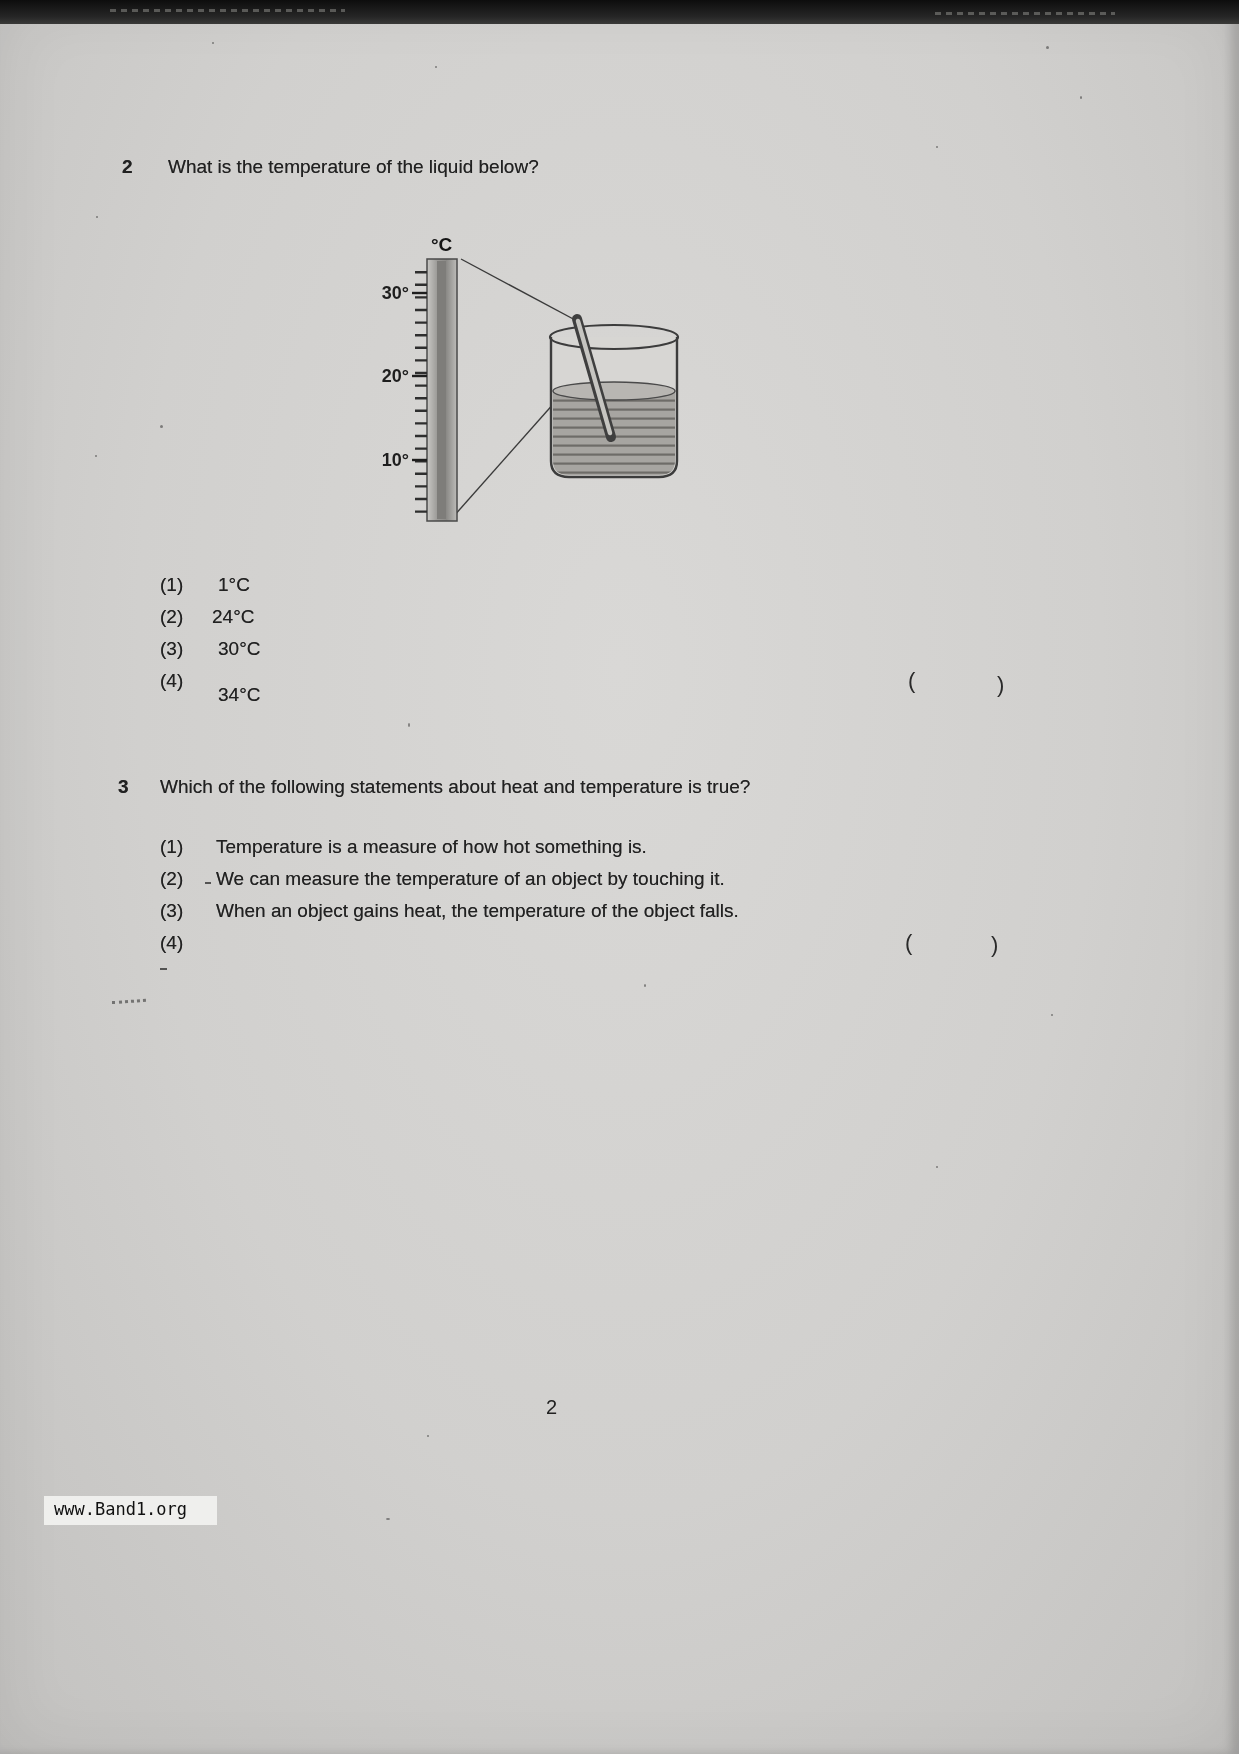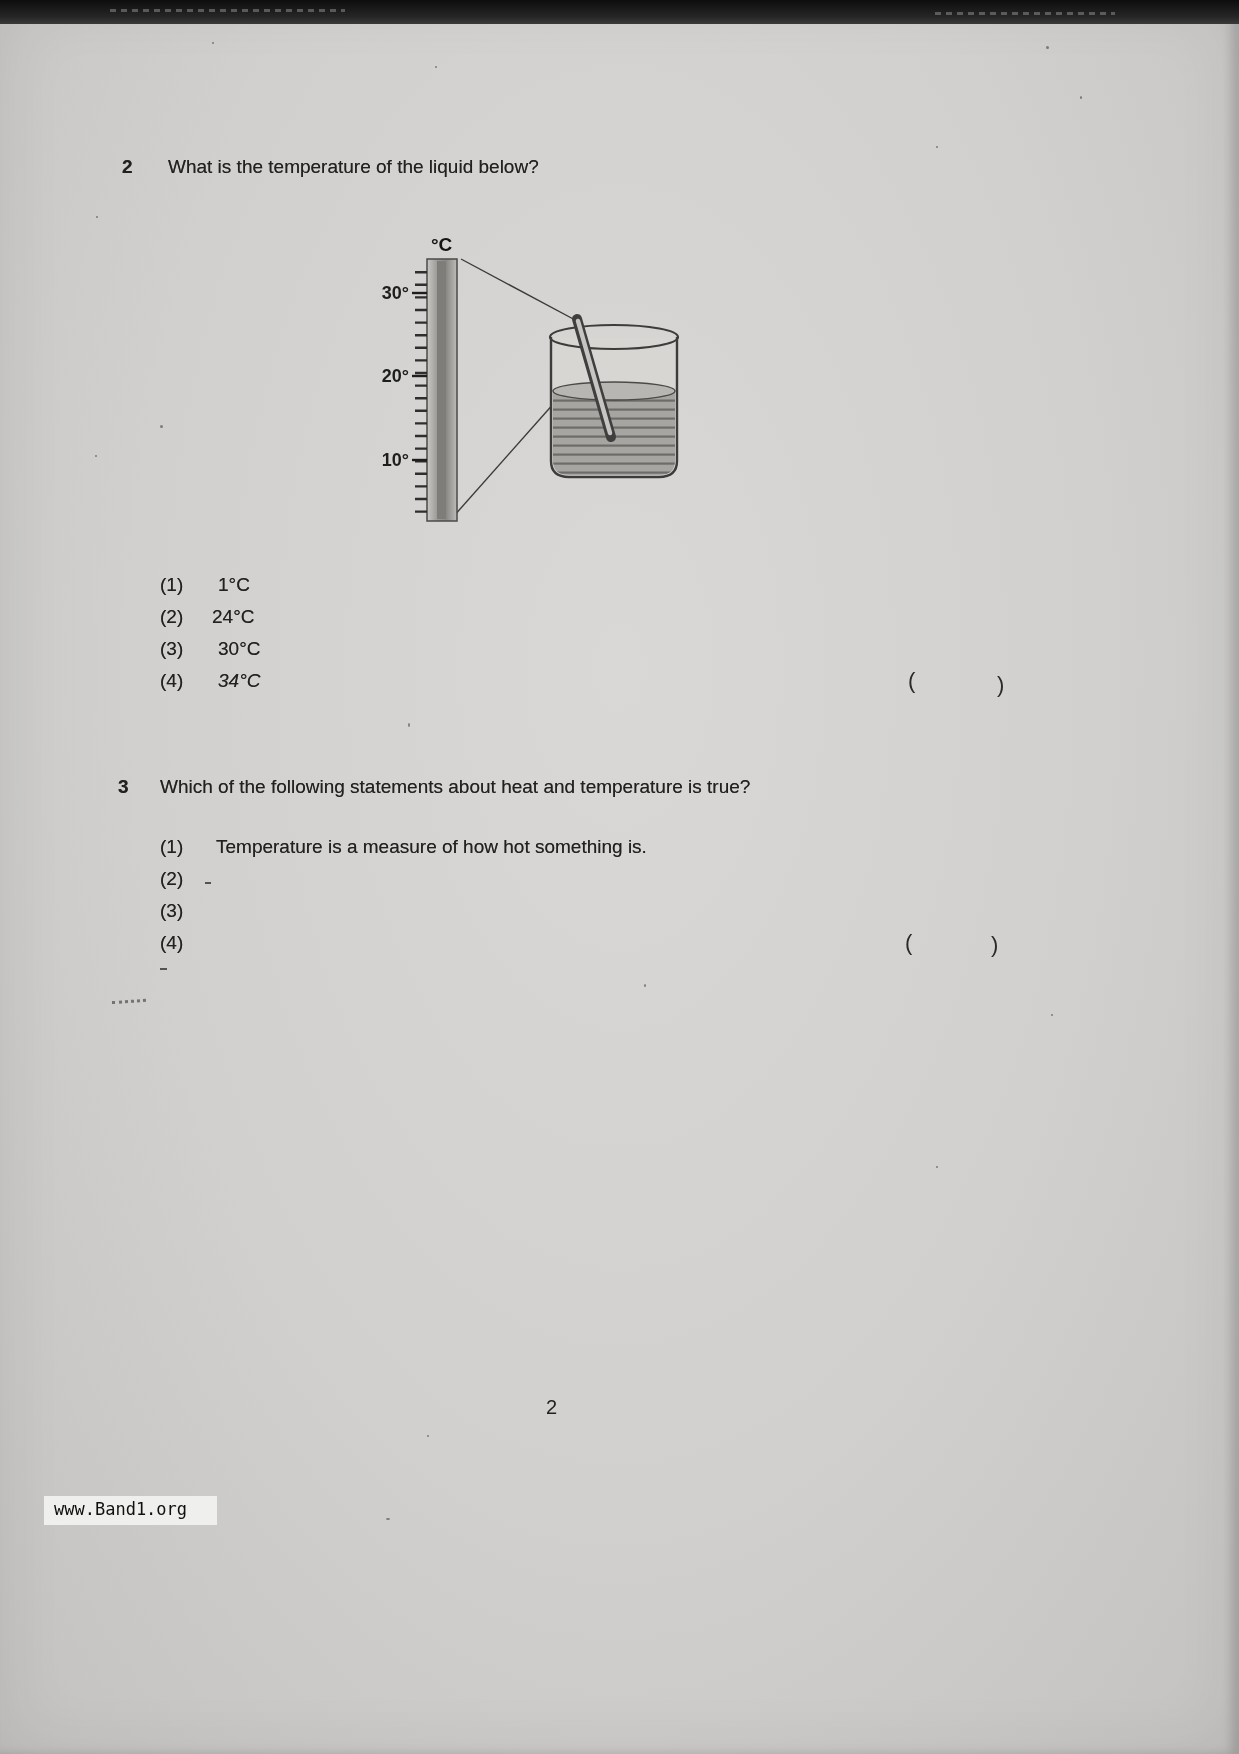--- a/index.html
+++ b/index.html
@@ -107,32 +107,34 @@
     </svg>
   </div>
 
   <span class="txt" style="left:160px; top:574px;">(1)</span>
   <span class="txt" style="left:218px; top:574px;">1°C</span>
   <span class="txt" style="left:160px; top:606px;">(2)</span>
   <span class="txt" style="left:212px; top:606px;">24°C</span>
   <span class="txt" style="left:160px; top:638px;">(3)</span>
   <span class="txt" style="left:218px; top:638px;">30°C</span>
   <span class="txt" style="left:160px; top:670px;">(4)</span>
-  <span class="txt" style="left:218px; top:670px;font-style:italic;">34°C</span>
+  <span class="txt" style="left:218px; top:684px;">34°C</span>
 
   <span class="bracket" style="left:908px; top:668px;">(</span>
   <span class="bracket" style="left:997px; top:672px;">)</span>
 
   <span class="txt qnum" style="left:118px; top:776px;">3</span>
   <span class="txt" style="left:160px; top:776px;">Which of the following statements about heat and temperature is true?</span>
 
   <span class="txt" style="left:160px; top:836px;">(1)</span>
   <span class="txt" style="left:216px; top:836px;">Temperature is a measure of how hot something is.</span>
   <span class="txt" style="left:160px; top:868px;">(2)</span>
+  <span class="txt" style="left:216px; top:868px;">We can measure the temperature of an object by touching it.</span>
   <span class="txt" style="left:160px; top:900px;">(3)</span>
+  <span class="txt" style="left:216px; top:900px;">When an object gains heat, the temperature of the object falls.</span>
   <span class="txt" style="left:160px; top:932px;">(4)</span>
 
   <span class="bracket" style="left:905px; top:930px;">(</span>
   <span class="bracket" style="left:991px; top:932px;">)</span>
 
   <span class="page-number">2</span>
   <span class="watermark">www.Band1.org</span>
 
   <div>
     <span class="speck" style="left:212px; top:42px; width:2px; height:2px;"></span>

